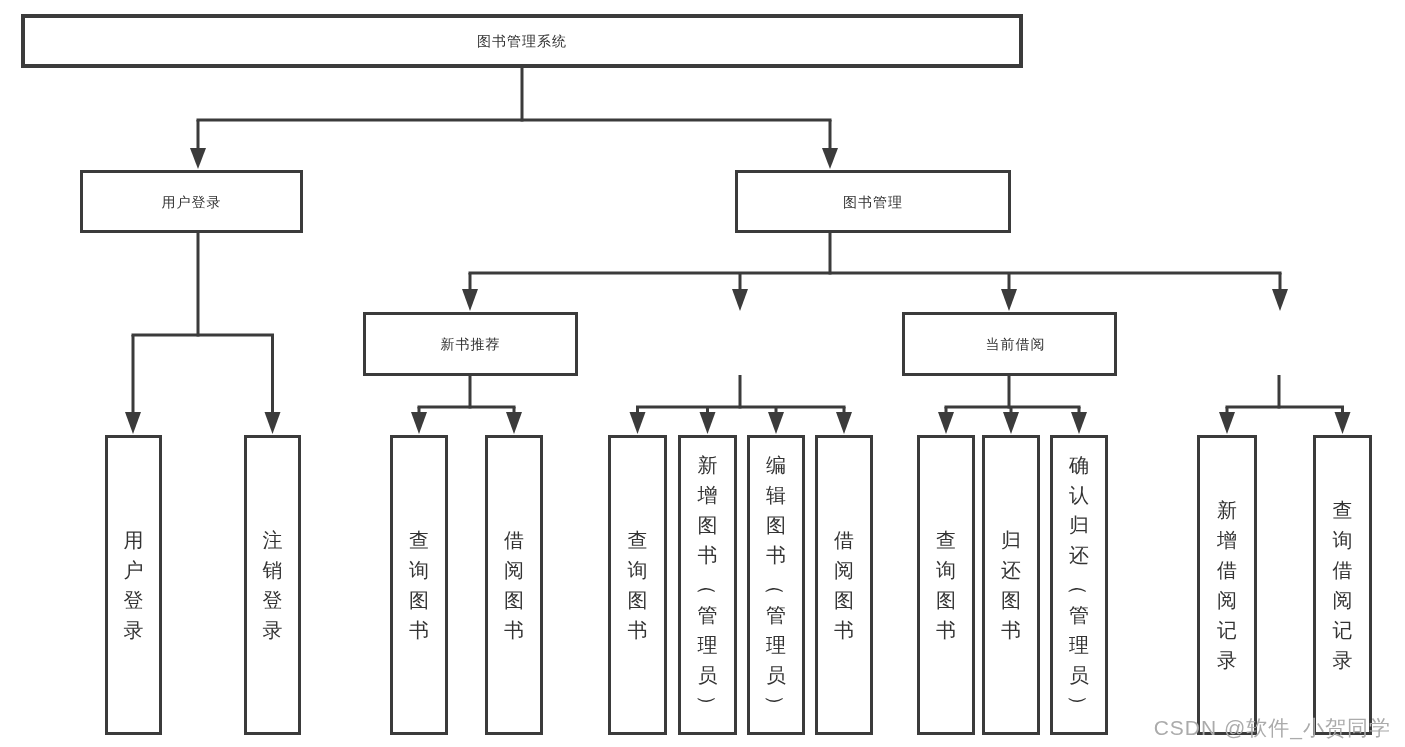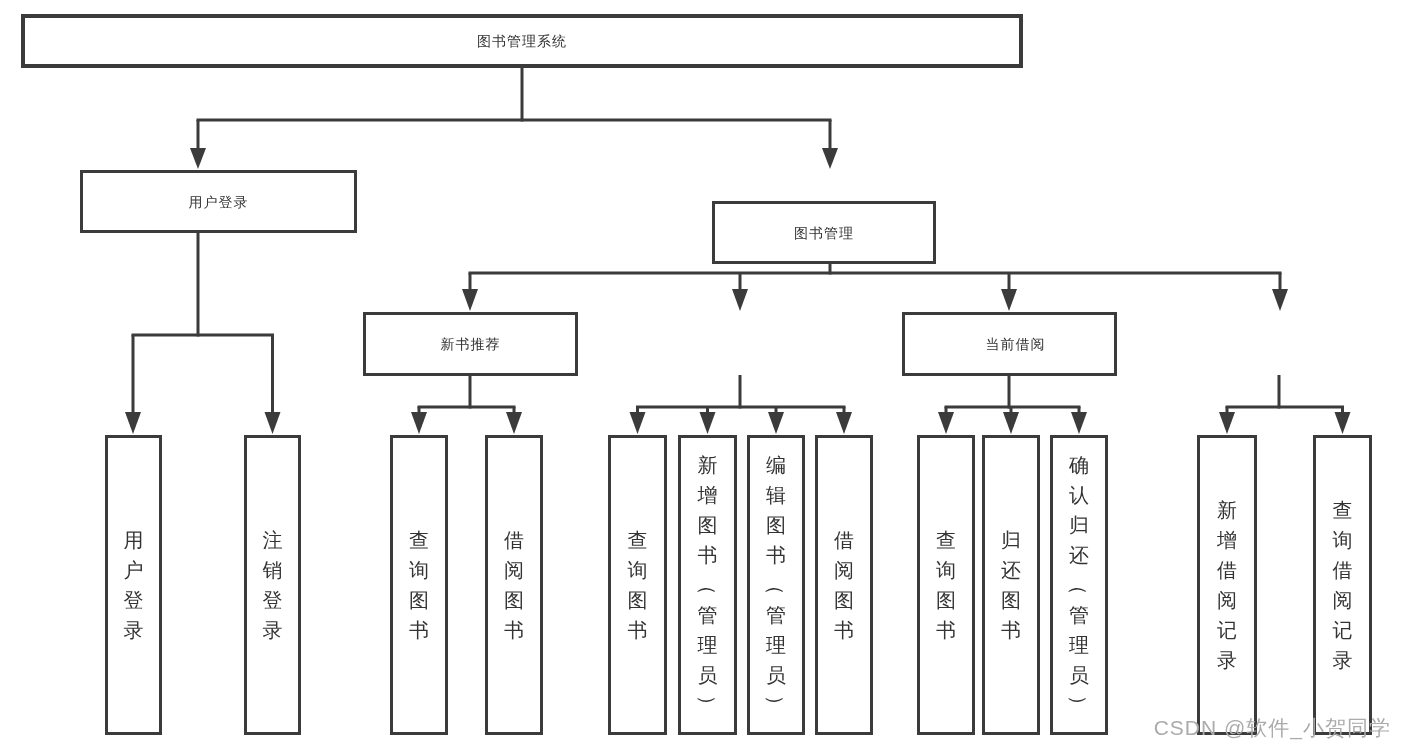--- a/index.html
+++ b/index.html
@@ -112,24 +112,24 @@
       <polygon points="1219,412 1235,412 1227,434"></polygon>
       <line x1="1342.5" y1="407" x2="1342.5" y2="414"></line>
       <polygon points="1334.5,412 1350.5,412 1342.5,434"></polygon>
     </g>
   </svg>
 
   <div class="box root" style="left:21px;top:14px;width:1002px;height:54px;">
     <span>图书管理系统</span>
   </div>
 
-  <div class="box" style="left:80px;top:170px;width:277px;height:63px;">
+  <div class="box" style="left:80px;top:170px;width:223px;height:63px;">
     <span>用户登录</span>
   </div>
-  <div class="box" style="left:712px;top:170px;width:224px;height:63px;margin-top:31px;">
+  <div class="box" style="left:735px;top:170px;width:276px;height:63px;">
     <span>图书管理</span>
   </div>
 
   <div class="box" style="left:363px;top:312px;width:215px;height:64px;">
     <span>新书推荐</span>
   </div>
   <div class="box" style="left:902px;top:312px;width:215px;height:64px;padding-left:12px;">
     <span>当前借阅</span>
   </div>
 

